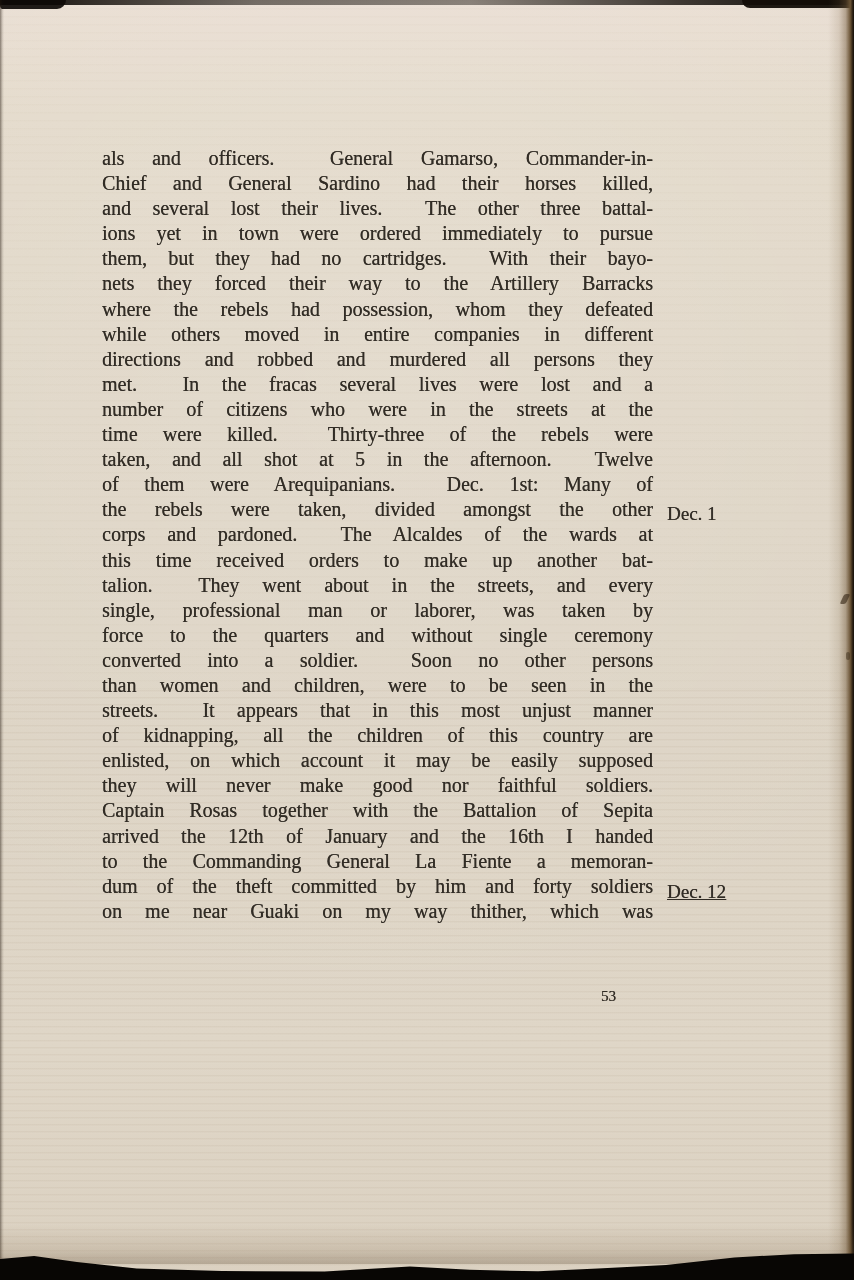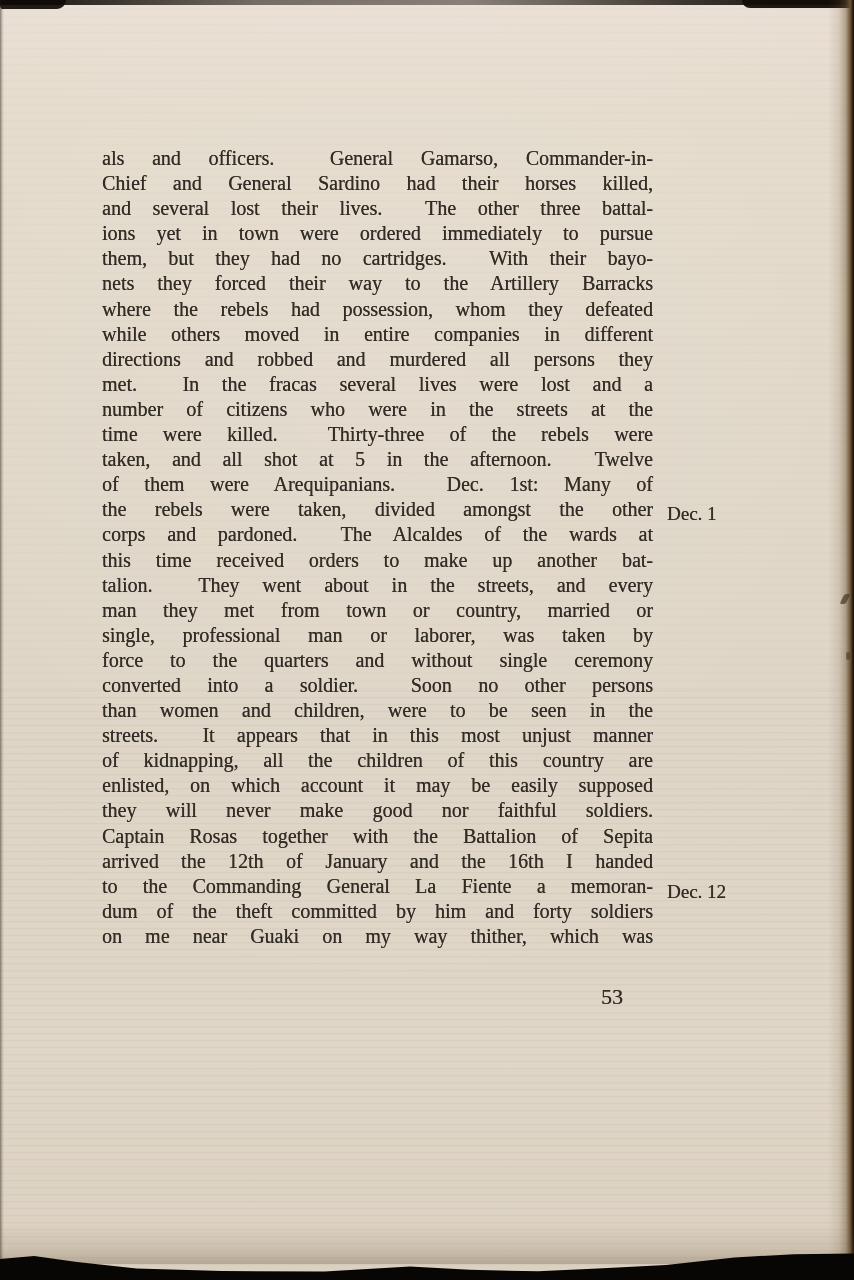--- a/index.html
+++ b/index.html
@@ -92,24 +92,24 @@
     text-align-last: justify;
     -moz-text-align-last: justify;
   }
   .margin-note {
     position: absolute; left: 667px;
     color: #312c25; font-size: 19px; line-height: 25px;
     text-shadow: 0.25px 0 0 rgba(49,44,37,0.8);
     white-space: nowrap;
   }
   .note-dec1 { top: 501px; }
-  .note-dec12 { top: 879px; }
+  .note-dec12 { top: 879px; text-decoration: underline; }
   .page-number {
     position: absolute; left: 601px; top: 984px;
-    color: #312c25; font-size: 22px; line-height: 25px;
+    color: #312c25; font-size: 15px; line-height: 25px;
     text-shadow: 0.25px 0 0 rgba(49,44,37,0.8);
     text-align: right;
   }
 </style>
 </head>
 <body>
 
 <div class="photo">
 
   <div class="page">
@@ -128,21 +128,20 @@
         <div class="text-line">directions and robbed and murdered all persons they</div>
         <div class="text-line">met.&nbsp; In the fracas several lives were lost and a</div>
         <div class="text-line">number of citizens who were in the streets at the</div>
         <div class="text-line">time were killed.&nbsp; Thirty-three of the rebels were</div>
         <div class="text-line">taken, and all shot at 5 in the afternoon.&nbsp; Twelve</div>
         <div class="text-line">of them were Arequipanians.&nbsp; Dec. 1st: Many of</div>
         <div class="text-line">the rebels were taken, divided amongst the other</div>
         <div class="text-line">corps and pardoned.&nbsp; The Alcaldes of the wards at</div>
         <div class="text-line">this time received orders to make up another bat-</div>
         <div class="text-line">talion.&nbsp; They went about in the streets, and every</div>
-        <div class="text-line">man they met from town or country, married or</div>
         <div class="text-line">single, professional man or laborer, was taken by</div>
         <div class="text-line">force to the quarters and without single ceremony</div>
         <div class="text-line">converted into a soldier.&nbsp; Soon no other persons</div>
         <div class="text-line">than women and children, were to be seen in the</div>
         <div class="text-line">streets.&nbsp; It appears that in this most unjust manner</div>
         <div class="text-line">of kidnapping, all the children of this country are</div>
         <div class="text-line">enlisted, on which account it may be easily supposed</div>
         <div class="text-line">they will never make good nor faithful soldiers.</div>
         <div class="text-line">Captain Rosas together with the Battalion of Sepita</div>
         <div class="text-line">arrived the 12th of January and the 16th I handed</div>

